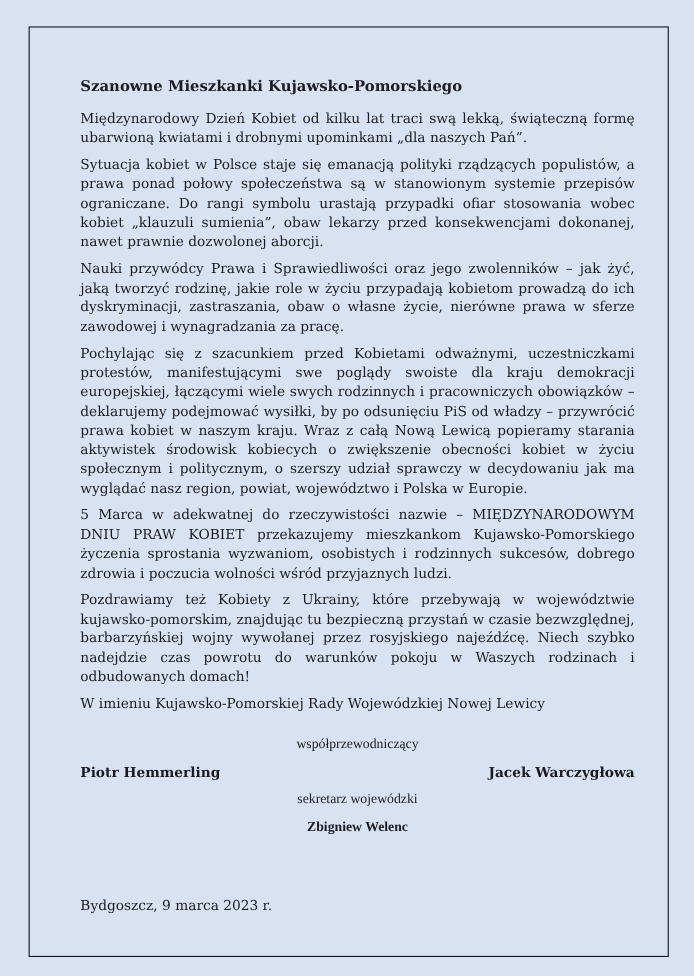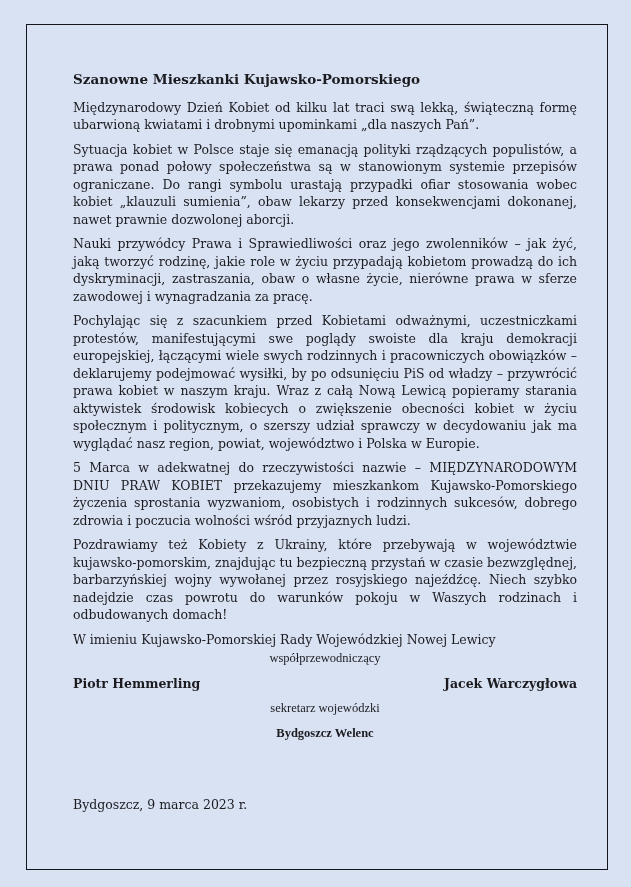--- a/index.html
+++ b/index.html
@@ -33,21 +33,21 @@
     font-weight: bold;
     font-size: 13.5px;
     margin: 0 0 10px 0;
   }
   .para {
     margin: 0 0 7px 0;
     text-align: justify;
   }
   .closing {
     text-align: left;
-    margin-bottom: 2px;
+    margin-bottom: 20px;
   }
   .center {
     text-align: center;
     margin: 0 0 7px 0;
     font-family: Liberation Serif, serif;
   }
   .sig-row {
     display: flex;
     justify-content: space-between;
     align-items: baseline;
@@ -81,18 +81,18 @@
 
     <p class="center">współprzewodniczący</p>
 
     <div class="sig-row">
       <span>Piotr Hemmerling</span>
       <span>Jacek Warczygłowa</span>
     </div>
 
     <p class="center">sekretarz wojewódzki</p>
 
-    <p class="center bold">Bydgoszcz Welenc</p>
+    <p class="center bold">Zbigniew Welenc</p>
 
     <p class="dateline">Bydgoszcz, 9 marca 2023 r.</p>
 
   </div>
 </div>
 
 </body></html>

